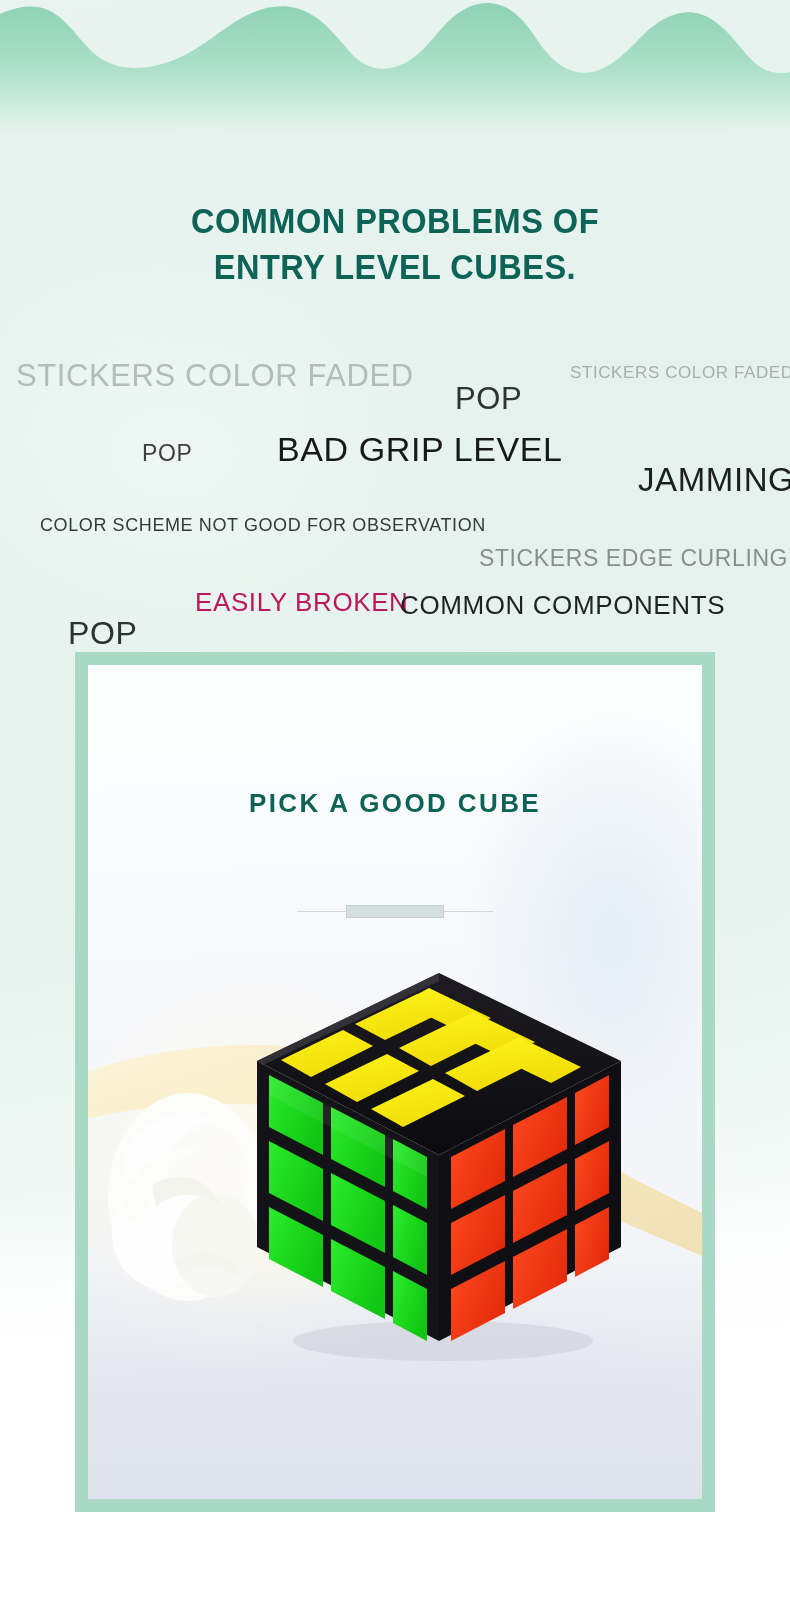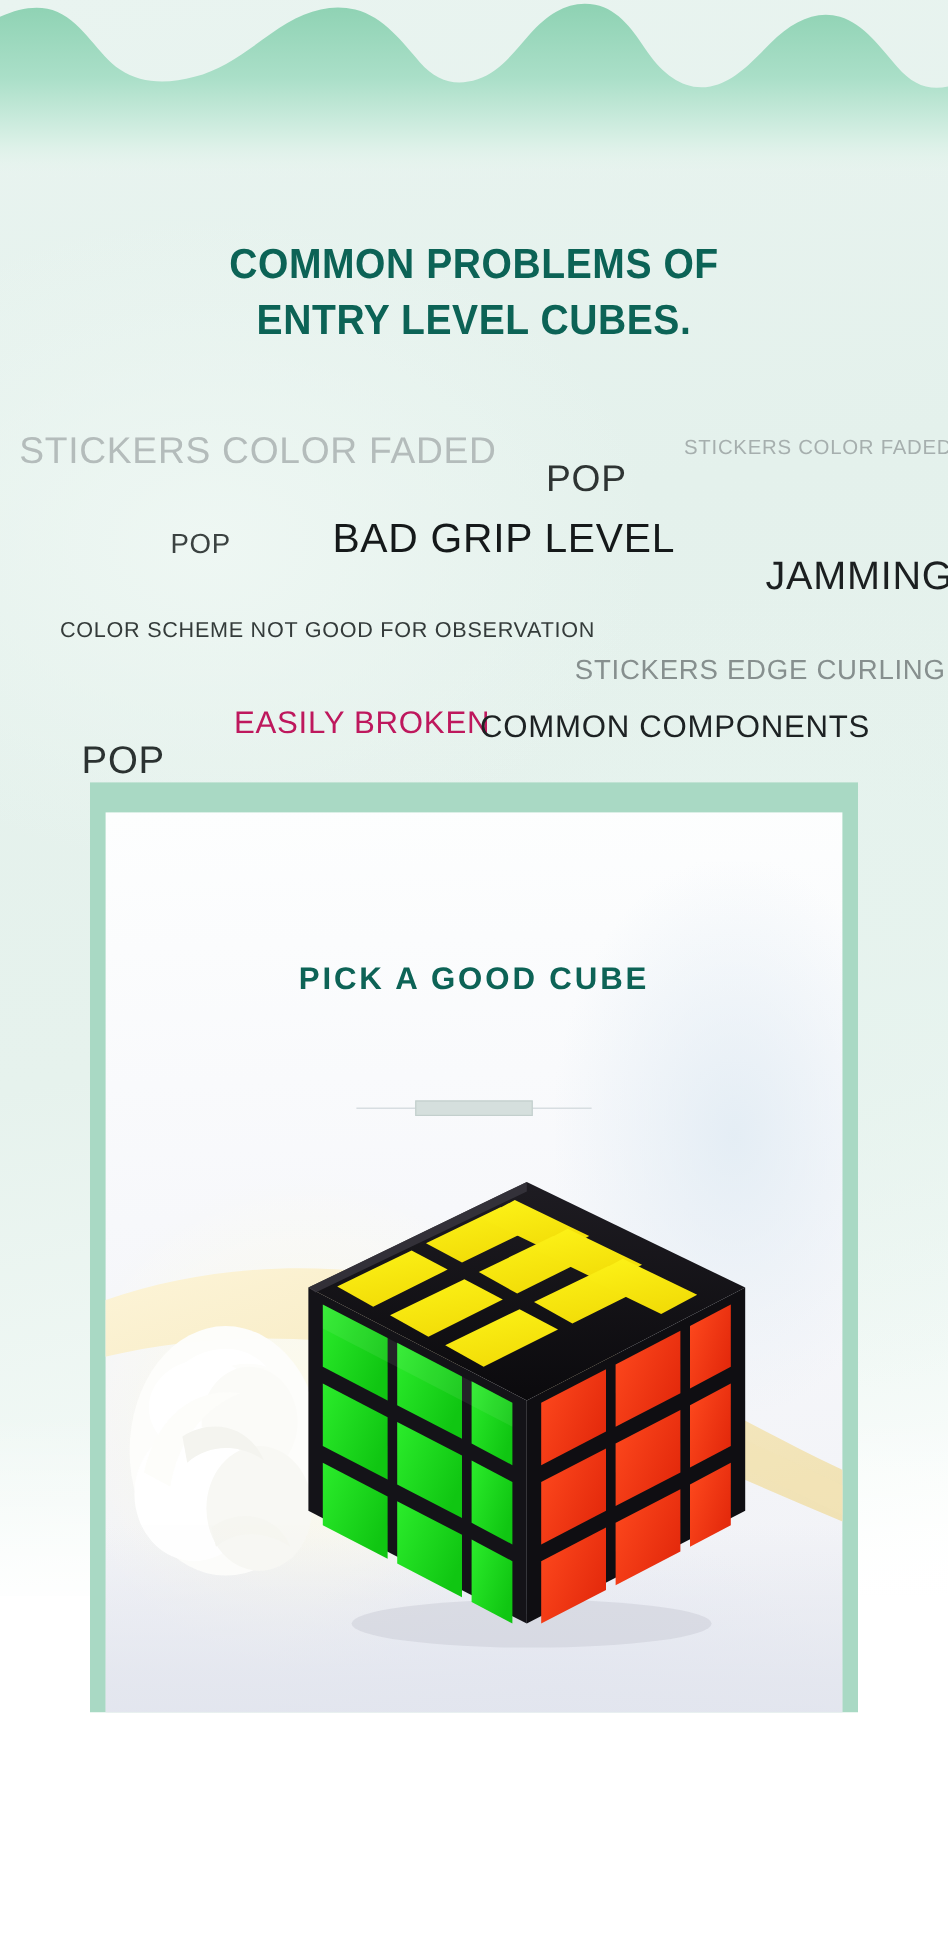--- a/index.html
+++ b/index.html
@@ -7,21 +7,21 @@
     padding: 0;
     background: #ffffff;
   }
   body {
     font-family: "Liberation Sans", sans-serif;
   }
 
   .page {
     position: relative;
     width: 790px;
-    height: 1427px;
+    height: 1615px;
     overflow: hidden;
     background: #ffffff;
   }
 
   
   .bg-field {
     position: absolute;
     left: 0; top: 0;
     width: 790px;
     height: 1330px;
@@ -93,21 +93,20 @@
     padding: 13px;
     box-sizing: border-box;
   }
   .card-inner {
     position: relative;
     width: 100%;
     height: 100%;
     overflow: hidden;
     background:
       linear-gradient(178deg, #fdfefe 0%, #f7f8fb 40%, #f2f3f7 74%, #eceef3 100%);
-    margin-top: 12px;
   }
 
   
   .photo-glow-a {
     position: absolute;
     left: -40px; top: 300px;
     width: 420px; height: 420px;
     background: radial-gradient(ellipse at center, rgba(255,252,230,0.85) 0%, rgba(255,252,230,0) 70%);
   }
   .photo-glow-b {
@@ -242,21 +241,21 @@
     <span class="hl">ENTRY LEVEL CUBES.</span>
   </div>
 
   <div class="cloud">
       <span class="cw" style="left: 16px; top: 20px; font-size: 31px; color: rgb(180, 188, 187); font-weight: 300;">STICKERS COLOR FADED</span>
       <span class="cw" style="left: 455px; top: 43px; font-size: 31px; color: rgb(46, 52, 51); font-weight: 300;">POP</span>
       <span class="cw" style="left: 570px; top: 24px; font-size: 17px; color: rgb(166, 175, 174); font-weight: 300;">STICKERS COLOR FADED</span>
       <span class="cw" style="left: 142px; top: 102px; font-size: 23px; color: rgb(59, 66, 65); font-weight: 300;">POP</span>
       <span class="cw" style="left: 277px; top: 92px; font-size: 34px; color: rgb(21, 25, 26); font-weight: 300;">BAD GRIP LEVEL</span>
       <span class="cw" style="left: 638px; top: 123px; font-size: 33px; color: rgb(27, 31, 32); font-weight: 300;">JAMMING</span>
-      <span class="cw" style="left: 40px; top: 176px; font-size: 18px; color: rgb(52, 59, 58); font-weight: 300; margin-left: 10px;">COLOR SCHEME NOT GOOD FOR OBSERVATION</span>
+      <span class="cw" style="left: 40px; top: 176px; font-size: 18px; color: rgb(52, 59, 58); font-weight: 300;">COLOR SCHEME NOT GOOD FOR OBSERVATION</span>
       <span class="cw" style="left: 479px; top: 207px; font-size: 23px; color: rgb(134, 143, 142); font-weight: 300;">STICKERS EDGE CURLING</span>
       <span class="cw" style="left: 195px; top: 249px; font-size: 26px; color: #be185d; font-weight: 300;">EASILY BROKEN</span>
       <span class="cw" style="left: 400px; top: 252px; font-size: 26px; color: rgb(29, 34, 35); font-weight: 300;">COMMON COMPONENTS</span>
       <span class="cw" style="left: 68px; top: 277px; font-size: 32px; color: rgb(43, 50, 49); font-weight: 300;">POP</span>
       <span class="cw" style="left: 80px; top: 317px; font-size: 17px; color: rgb(185, 193, 192); font-weight: 300;">STICKERS EDGE CURLING</span>
     </div>
 
   <div class="card">
     <div class="card-inner">
 

